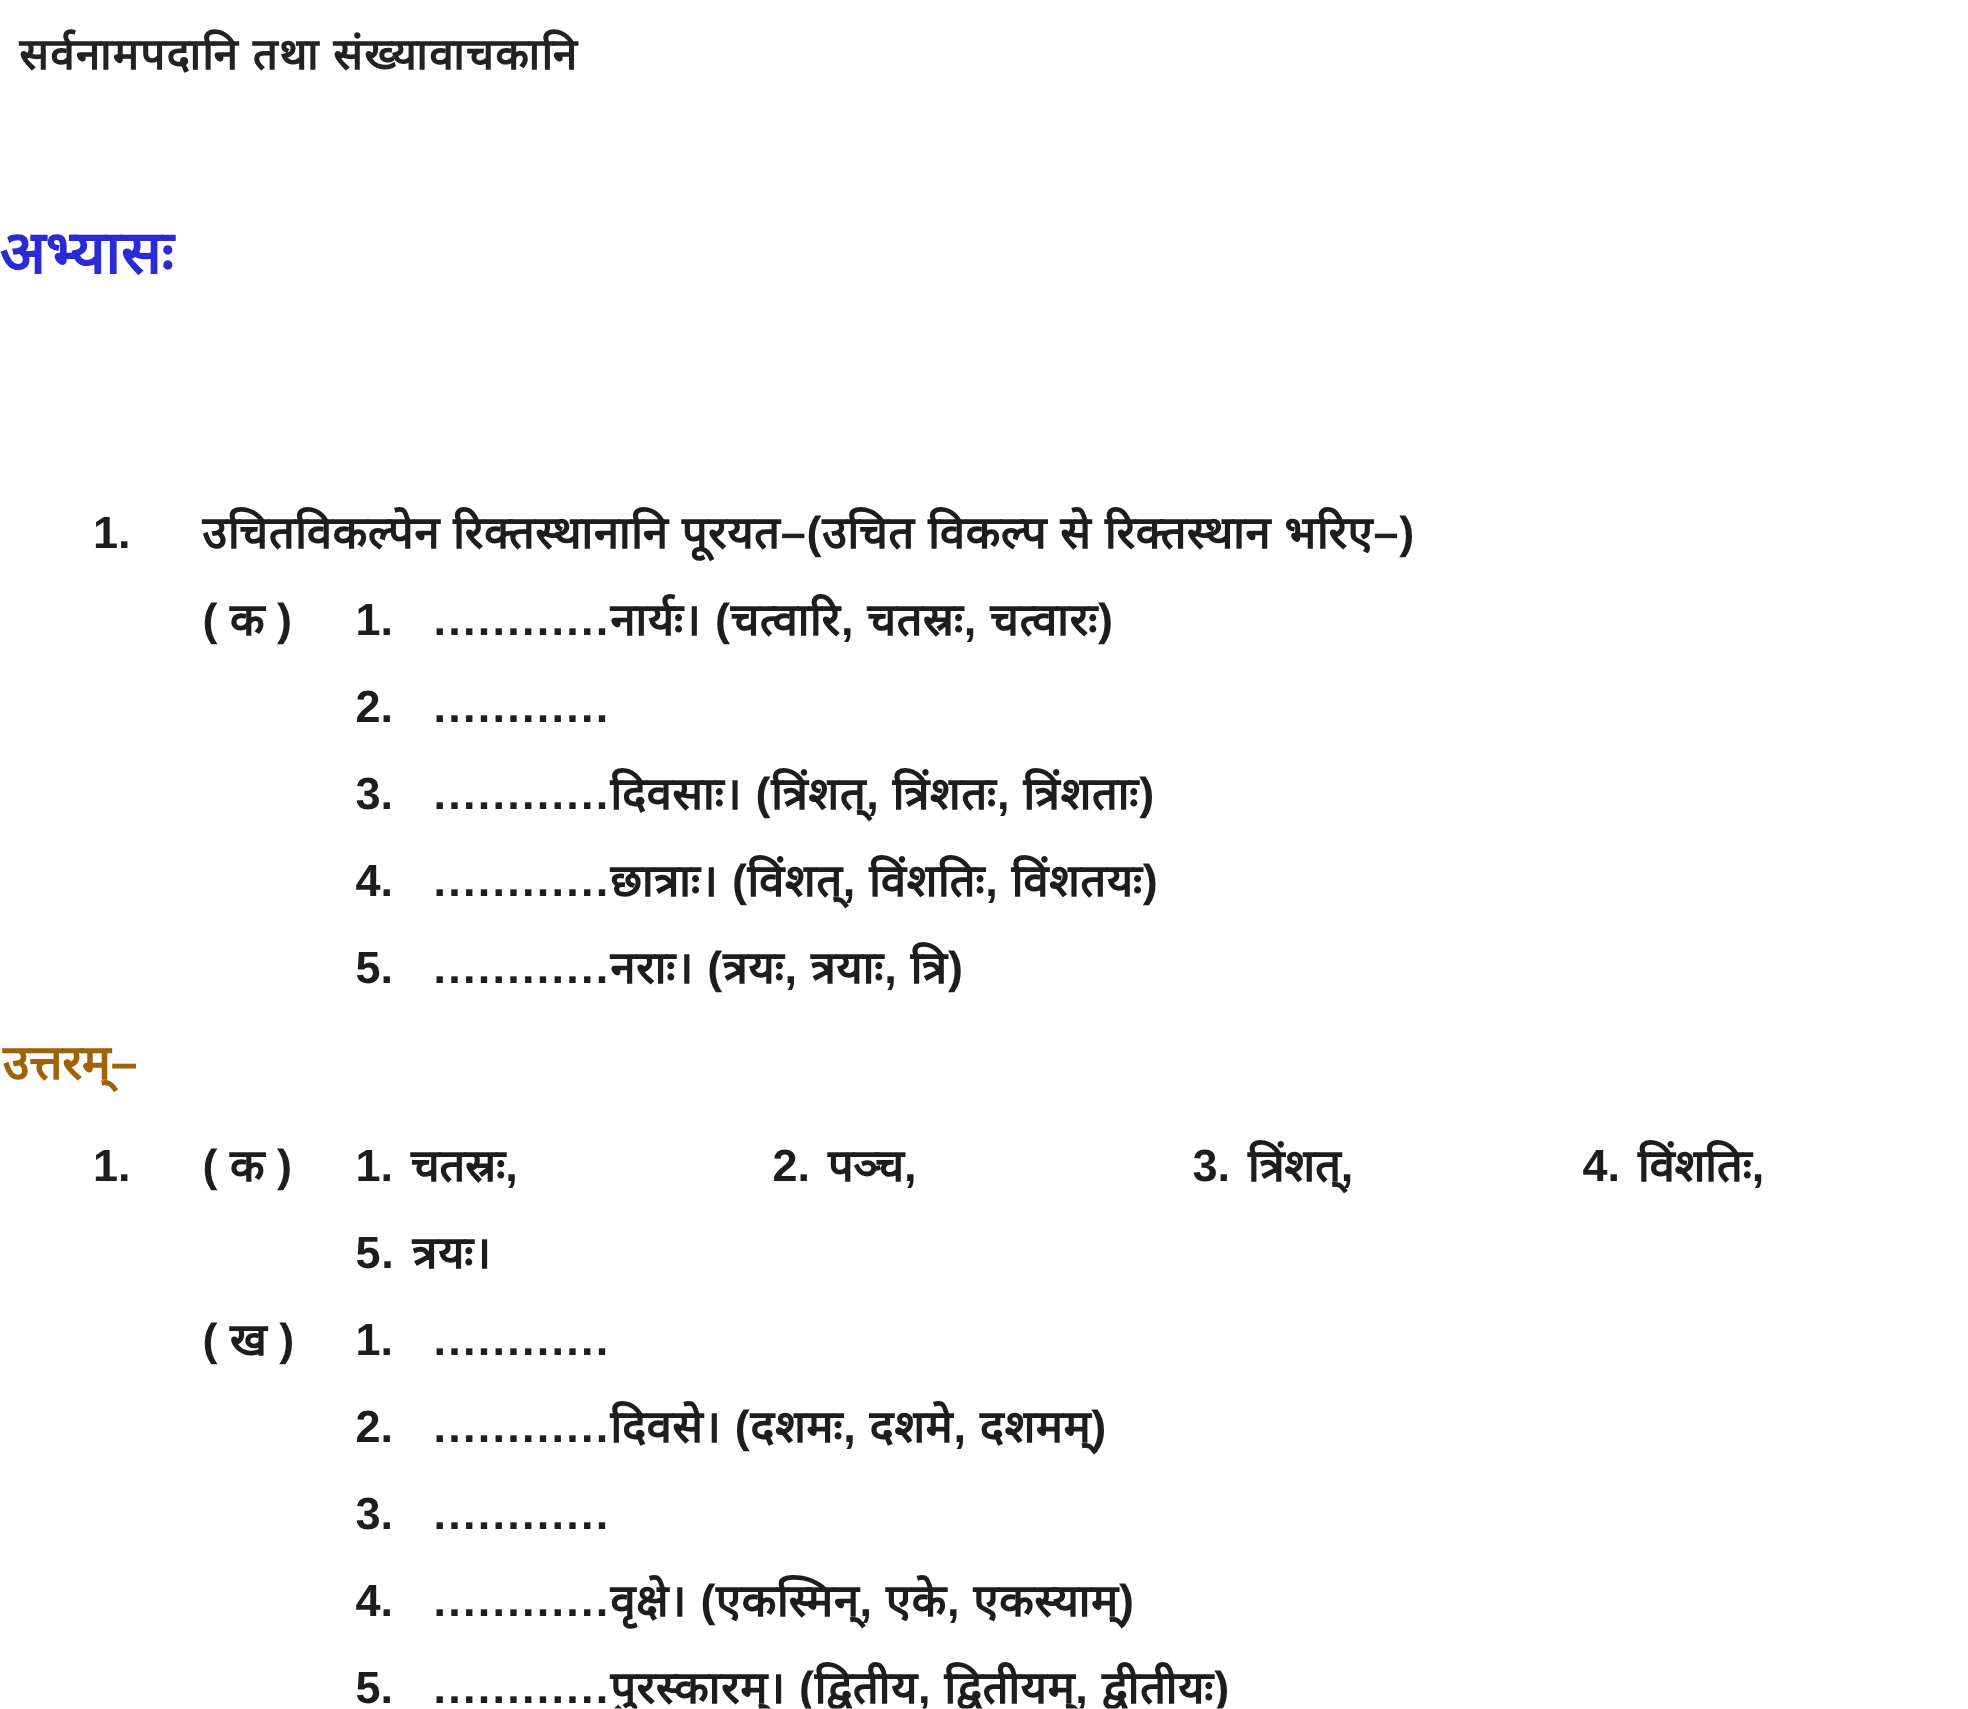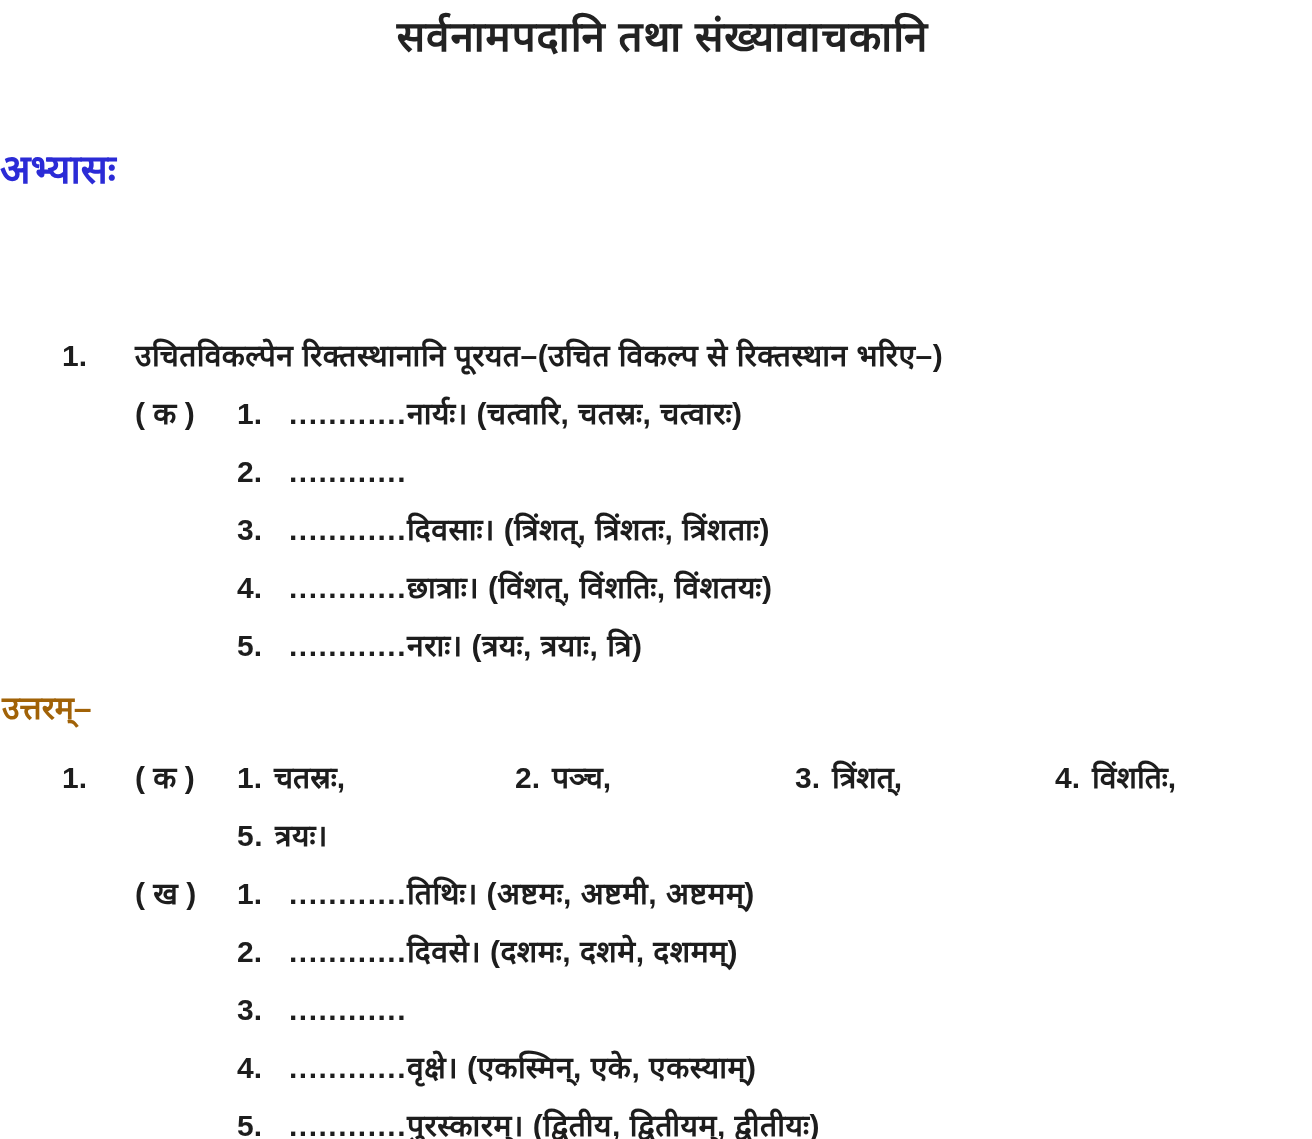--- a/index.html
+++ b/index.html
@@ -9,22 +9,22 @@
   }
   body {
     width: 1312px;
     height: 1139px;
     overflow: hidden;
     font-family: "Liberation Sans", "DejaVu Sans", sans-serif;
     color: #1d1d1d;
     font-weight: bold;
   }
   .page-title {
-    text-align: center;
-    font-size: 42px;
+    text-align: left;
+    font-size: 29px;
     line-height: 62px;
     margin-top: 6px;
     color: #222222;
     letter-spacing: 1px;
     margin-left: 13px;
   }
   .page-subtitle {
     text-align: left;
     font-size: 40px;
     line-height: 58px;
@@ -126,21 +126,20 @@
   <span class="col-outer"></span>
   <span class="col-group"></span>
   <span class="col-text"><span class="ans-num">5.</span><span>त्रयः।</span></span>
 </div>
 
 <div class="row">
   <span class="col-outer"></span>
   <span class="col-group">( ख )</span>
   <span class="col-num">1.</span>
   <span class="col-dots">............</span>
-  <span class="col-text">तिथिः।  (अष्टमः, अष्टमी, अष्टमम्)</span>
 </div>
 <div class="row">
   <span class="col-outer"></span>
   <span class="col-group"></span>
   <span class="col-num">2.</span>
   <span class="col-dots">............</span>
   <span class="col-text">दिवसे।  (दशमः, दशमे, दशमम्)</span>
 </div>
 <div class="row">
   <span class="col-outer"></span>

